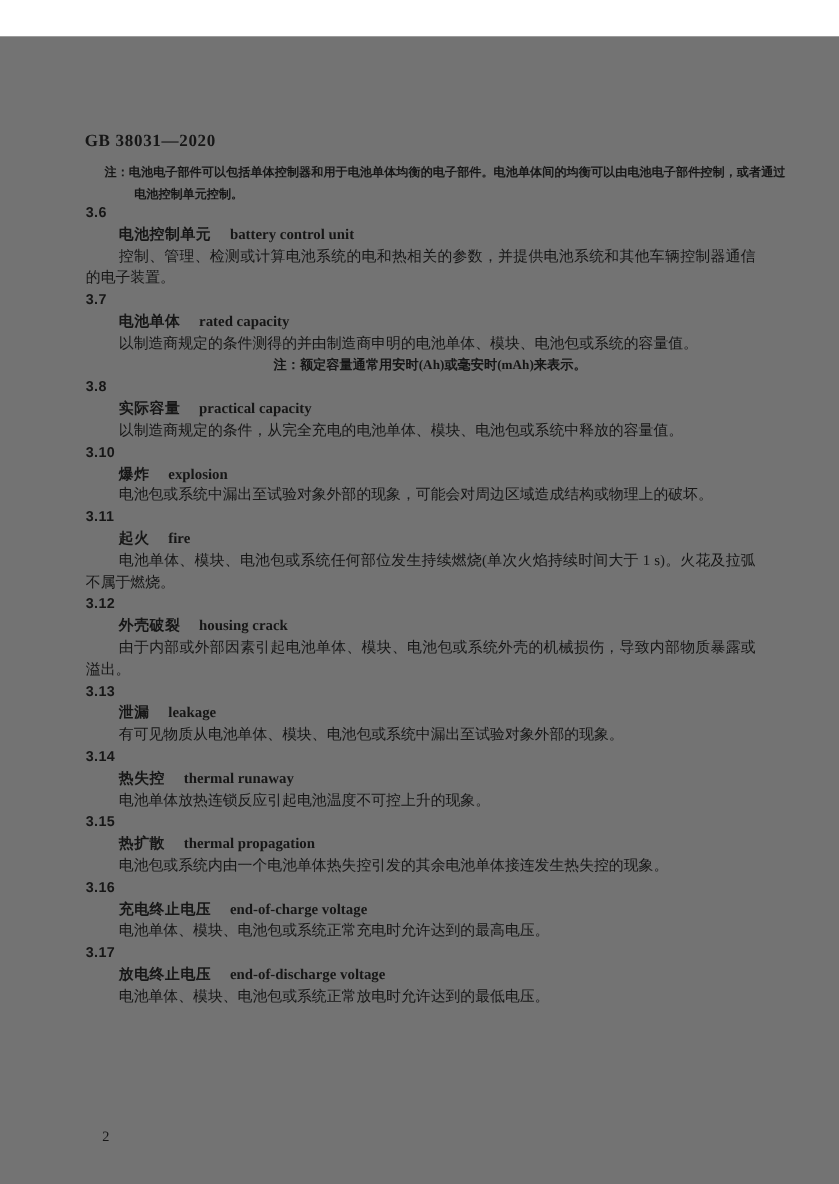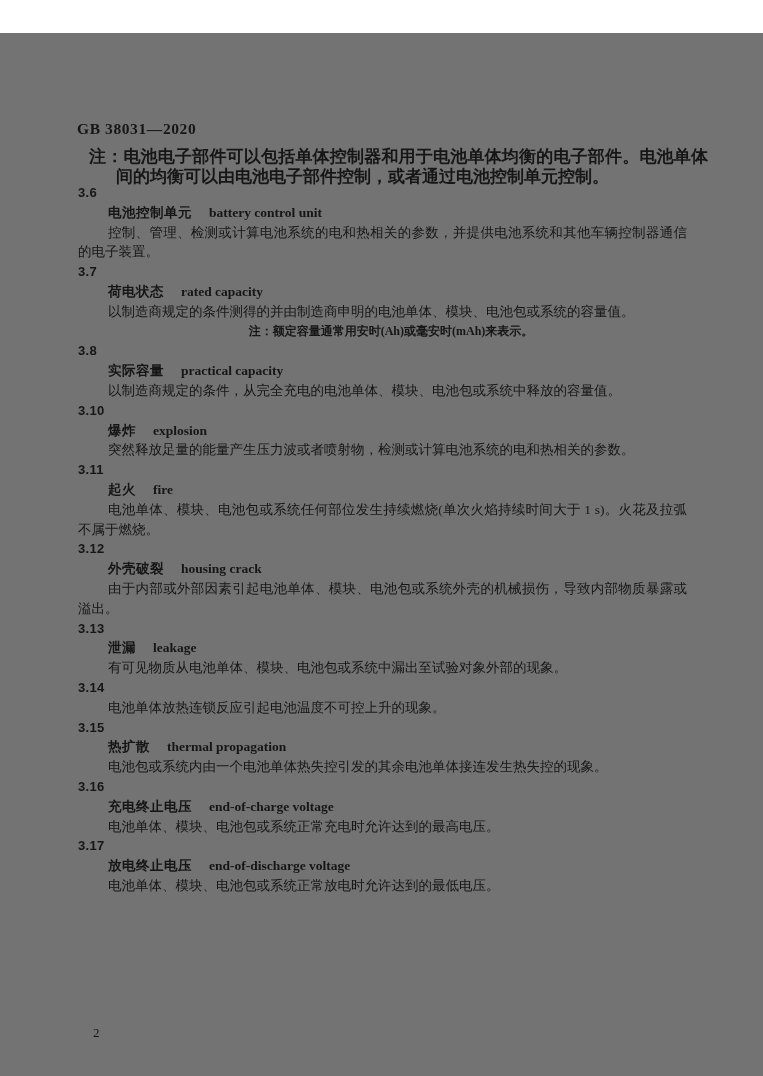--- a/index.html
+++ b/index.html
@@ -22,24 +22,24 @@
     left: 77px;
     top: 87px;
     font-family: "Liberation Serif", "DejaVu Serif", serif;
     font-weight: bold;
     font-size: 15.5px;
     letter-spacing: 0.6px;
     white-space: nowrap;
   }
   .top-note {
     position: absolute;
-    left: 89px;
+    left: 95px;
     top: 114px;
     width: 592px;
-    font-size: 17px;
+    font-size: 11px;
     line-height: 20px;
     padding-left: 27px;
     text-indent: -27px;
     text-align: justify;
     font-weight: 600;
   }
   .sections {
     position: absolute;
     left: 78px;
     top: 150px;
@@ -96,42 +96,42 @@
     <div class="sec-term">
       <span class="term-zh">电池控制单元</span><span class="term-en">battery control unit</span>
     </div>
     <div class="sec-def">控制、管理、检测或计算电池系统的电和热相关的参数，并提供电池系统和其他车辆控制器通信的电子装置。</div>
 
   </div>
 
   <div class="section">
     <div class="sec-num">3.7</div>
     <div class="sec-term">
-      <span class="term-zh">荷电状态</span><span class="term-en">rated capacity</span>
+      <span class="term-zh">电池单体</span><span class="term-en">rated capacity</span>
     </div>
     <div class="sec-def">以制造商规定的条件测得的并由制造商申明的电池单体、模块、电池包或系统的容量值。</div>
     <div class="sec-note">注：额定容量通常用安时(Ah)或毫安时(mAh)来表示。</div>
   </div>
 
   <div class="section">
     <div class="sec-num">3.8</div>
     <div class="sec-term">
       <span class="term-zh">实际容量</span><span class="term-en">practical capacity</span>
     </div>
     <div class="sec-def">以制造商规定的条件，从完全充电的电池单体、模块、电池包或系统中释放的容量值。</div>
 
   </div>
 
 
   <div class="section">
     <div class="sec-num">3.10</div>
     <div class="sec-term">
       <span class="term-zh">爆炸</span><span class="term-en">explosion</span>
     </div>
-    <div class="sec-def">突然释放足量的能量产生压力波或者喷射物，检测或计算电池系统的电和热相关的参数。</div>
+    <div class="sec-def">电池包或系统中漏出至试验对象外部的现象，可能会对周边区域造成结构或物理上的破坏。</div>
 
   </div>
 
   <div class="section">
     <div class="sec-num">3.11</div>
     <div class="sec-term">
       <span class="term-zh">起火</span><span class="term-en">fire</span>
     </div>
     <div class="sec-def">电池单体、模块、电池包或系统任何部位发生持续燃烧(单次火焰持续时间大于 1 s)。火花及拉弧不属于燃烧。</div>
 
@@ -150,20 +150,23 @@
     <div class="sec-num">3.13</div>
     <div class="sec-term">
       <span class="term-zh">泄漏</span><span class="term-en">leakage</span>
     </div>
     <div class="sec-def">有可见物质从电池单体、模块、电池包或系统中漏出至试验对象外部的现象。</div>
 
   </div>
 
   <div class="section">
     <div class="sec-num">3.14</div>
+    <div class="sec-term">
+      <span class="term-zh">热失控</span><span class="term-en">thermal runaway</span>
+    </div>
     <div class="sec-def">电池单体放热连锁反应引起电池温度不可控上升的现象。</div>
 
   </div>
 
   <div class="section">
     <div class="sec-num">3.15</div>
     <div class="sec-term">
       <span class="term-zh">热扩散</span><span class="term-en">thermal propagation</span>
     </div>
     <div class="sec-def">电池包或系统内由一个电池单体热失控引发的其余电池单体接连发生热失控的现象。</div>

